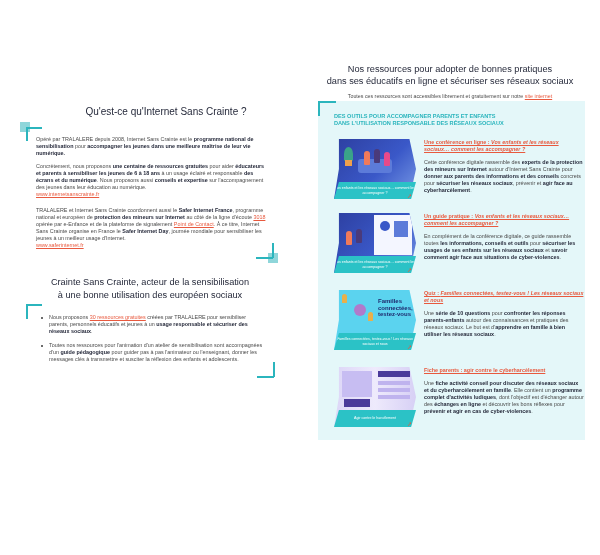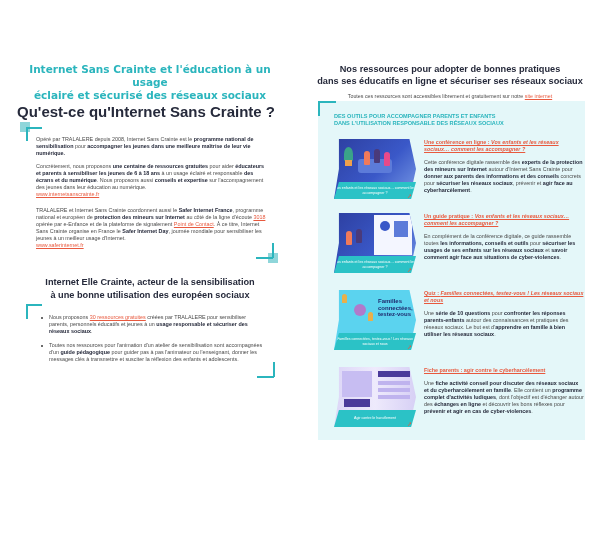--- a/index.html
+++ b/index.html
@@ -7,21 +7,21 @@
   body { font-family: "Liberation Sans", sans-serif; color: #3a3a3a; position: relative; }
 
   .col-left { position: absolute; left: 0; top: 0; width: 300px; height: 555px; }
 
   .main-title {
     position: absolute; left: 10px; top: 63px; width: 280px;
     text-align: center; color: #2bb5bd; font-weight: bold; font-size: 10.5px; line-height: 13px;
     font-family: "DejaVu Sans", sans-serif;
   }
   .section-h {
-    position: absolute; text-align: center; color: #262a3b; font-weight: bold;
+    position: absolute; text-align: center; color: #262a3b; font-weight: normal;
     font-size: 10px; line-height: 13px;
   }
   .para {
     position: absolute; font-size: 5.4px; line-height: 7.1px; color: #4a4a4a;
   }
   .para b { color: #262a3b; }
   .link { color: #e8593e; text-decoration: underline; }
 
   .corner { position: absolute; }
   .corner .sq { position: absolute; width: 10px; height: 10px; background: #8fd6da; }
@@ -74,26 +74,22 @@
   .plant { position: absolute; left: 10px; top: 8px; width: 9px; height: 14px; background: #3aa389; border-radius: 50% 50% 10% 10%; }
   .pot { position: absolute; left: 11px; top: 21px; width: 7px; height: 6px; background: #f0a04b; }
   .doc-block { position: absolute; background: #ffffff; }
   .quiz-title { position: absolute; left: 44px; top: 8px; color: #1e2a6e; font-weight: bold; font-size: 6px; line-height: 6.5px; }
   .globe { position: absolute; left: 20px; top: 14px; width: 12px; height: 12px; border-radius: 50%; background: #b07acb; }
 </style>
 </head>
 <body>
 
 <div class="col-left">
-  <div class="main-title">
-    <div>Internet Sans Crainte et l'éducation à un usage</div>
-    <div>éclairé et sécurisé des réseaux sociaux</div>
-  </div>
-
-  <div class="section-h" style="left:6px; top:105px; width:280px; font-size:15px;">Qu'est-ce qu'Internet Sans Crainte ?</div>
+
+  <div class="section-h" style="left:26px; top:105px; width:280px; font-size:10px;">Qu'est-ce qu'Internet Sans Crainte ?</div>
 
   <div class="corner" style="left:20px; top:122px;">
     <div class="sq" style="left:0; top:0;"></div>
     <div class="lh" style="left:6px; top:5px; width:16px;"></div>
     <div class="lv" style="left:6px; top:5px; height:14px;"></div>
   </div>
 
   <div class="para" style="left:36px; top:136px; width:228px;">
     <span>Opéré par TRALALERE depuis 2008, Internet Sans Crainte est le </span><b>programme national de sensibilisation</b><span> pour </span><b>accompagner les jeunes dans une meilleure maîtrise de leur vie numérique.</b>
   </div>
@@ -108,21 +104,21 @@
     <span class="link">www.saferinternet.fr</span>
   </div>
 
   <div class="corner" style="left:256px; top:243px;">
     <div class="sq" style="left:12px; top:10px;"></div>
     <div class="lh" style="left:0; top:14px; width:17px;"></div>
     <div class="lv" style="left:16px; top:0; height:15px;"></div>
   </div>
 
   <div class="section-h" style="left:10px; top:276px; width:280px; font-size:9.2px; line-height:12.5px;">
-    <div>Internet Elle Crainte, acteur de la sensibilisation</div>
+    <div>Crainte Sans Crainte, acteur de la sensibilisation</div>
     <div>à une bonne utilisation des européen sociaux</div>
   </div>
 
   <div class="corner" style="left:26px; top:304px;">
     <div class="lh" style="left:0; top:0; width:16px;"></div>
     <div class="lv" style="left:0; top:0; height:15px;"></div>
   </div>
 
   <ul class="bullets para" style="left:40px; top:314px; width:226px;">
     <li><span>Nous proposons </span><span class="link">30 ressources gratuites</span><span> créées par TRALALERE pour sensibiliser parents, personnels éducatifs et jeunes à un </span><b>usage responsable et sécuriser des réseaux sociaux</b><span>.</span></li>

